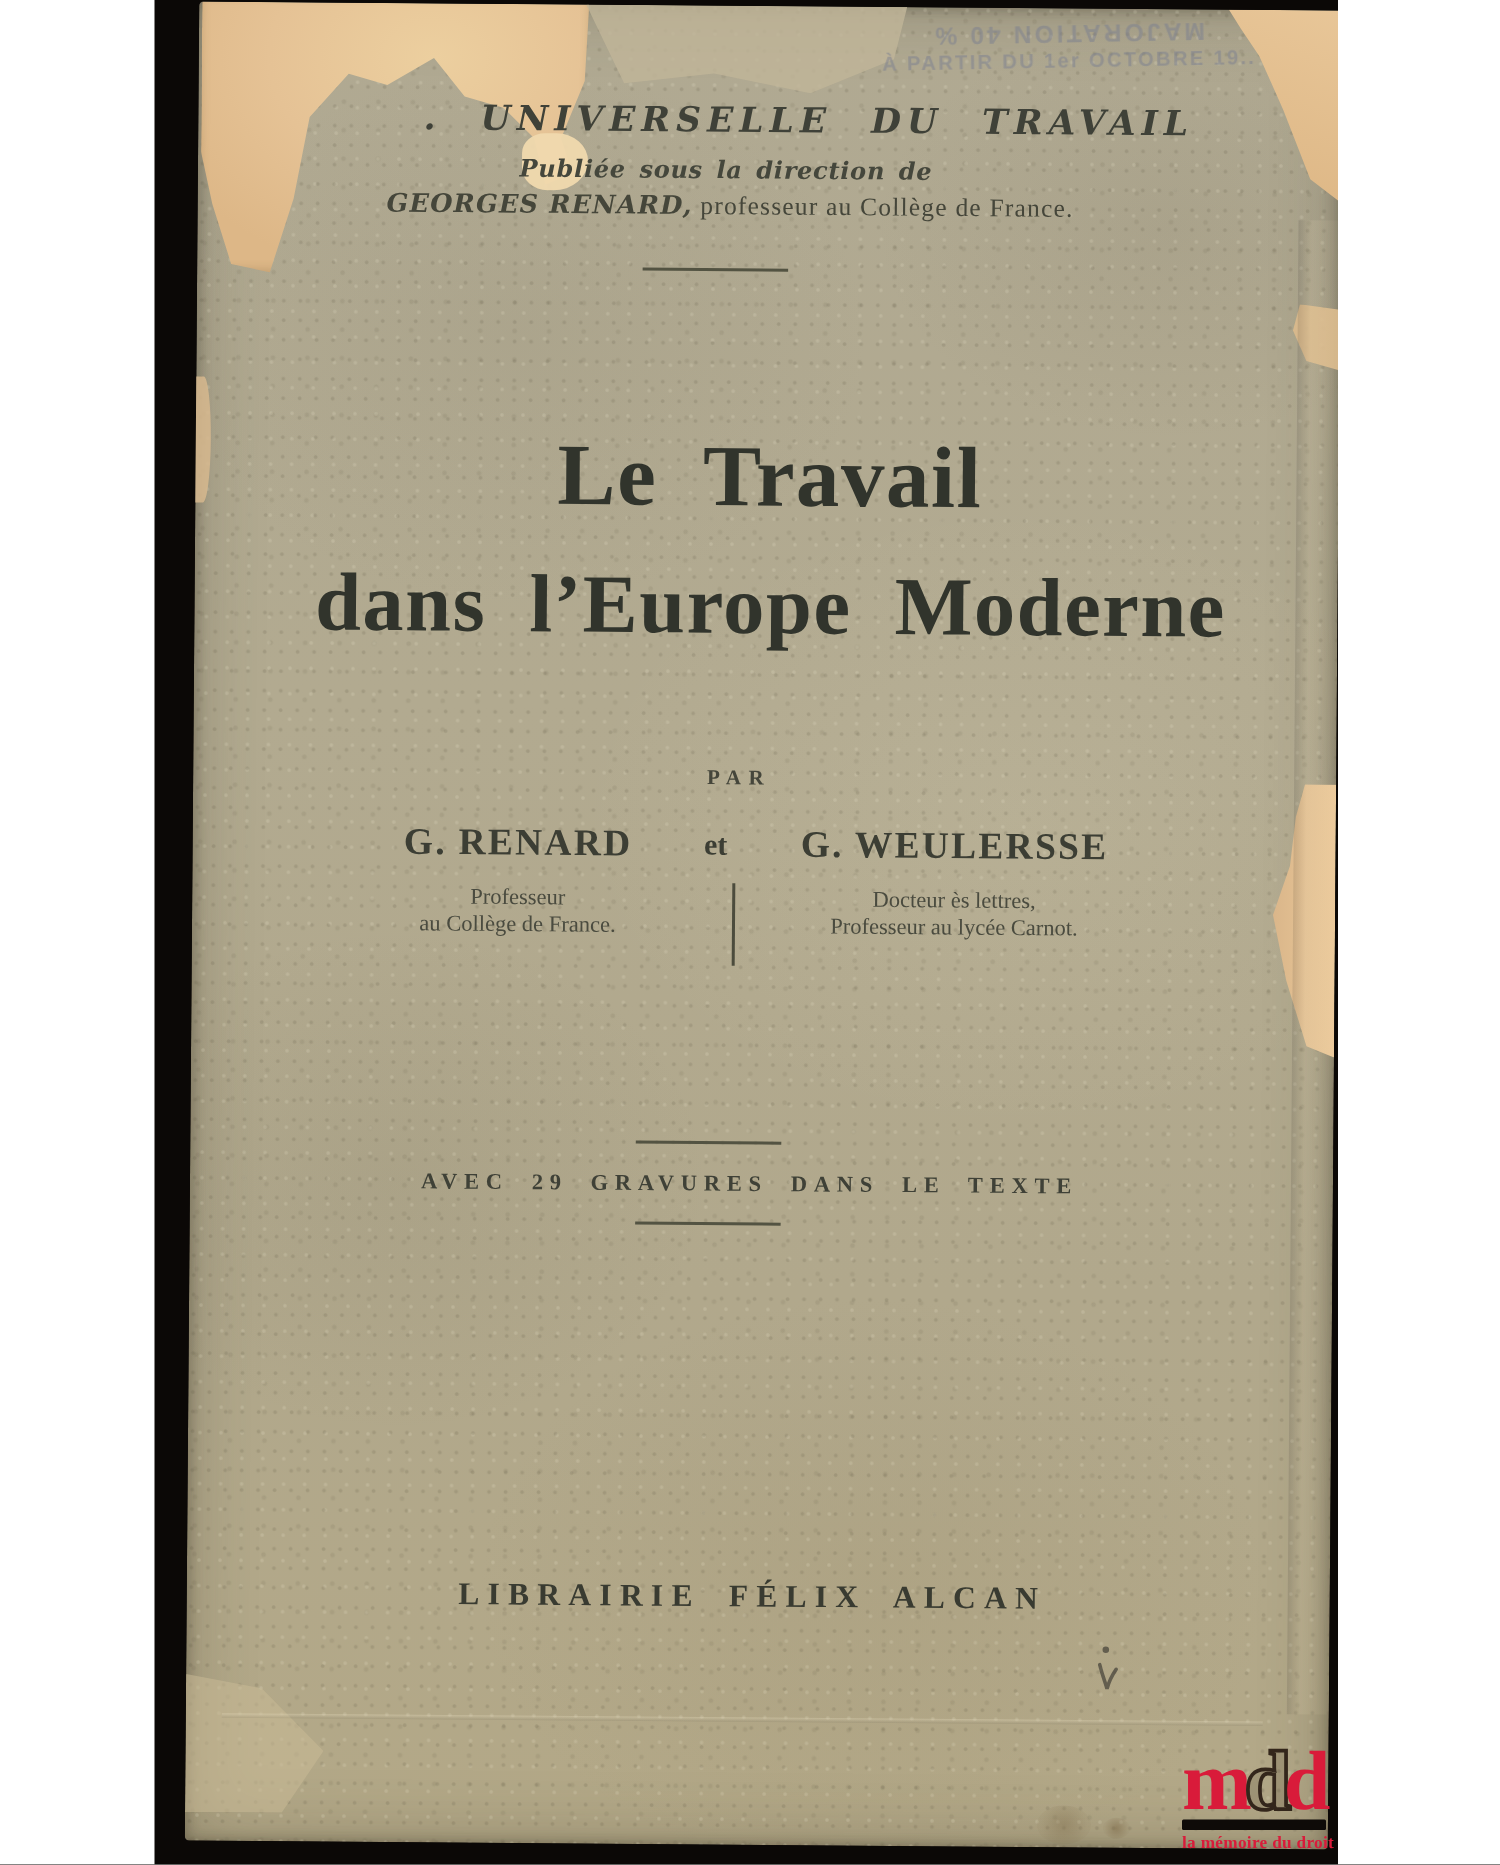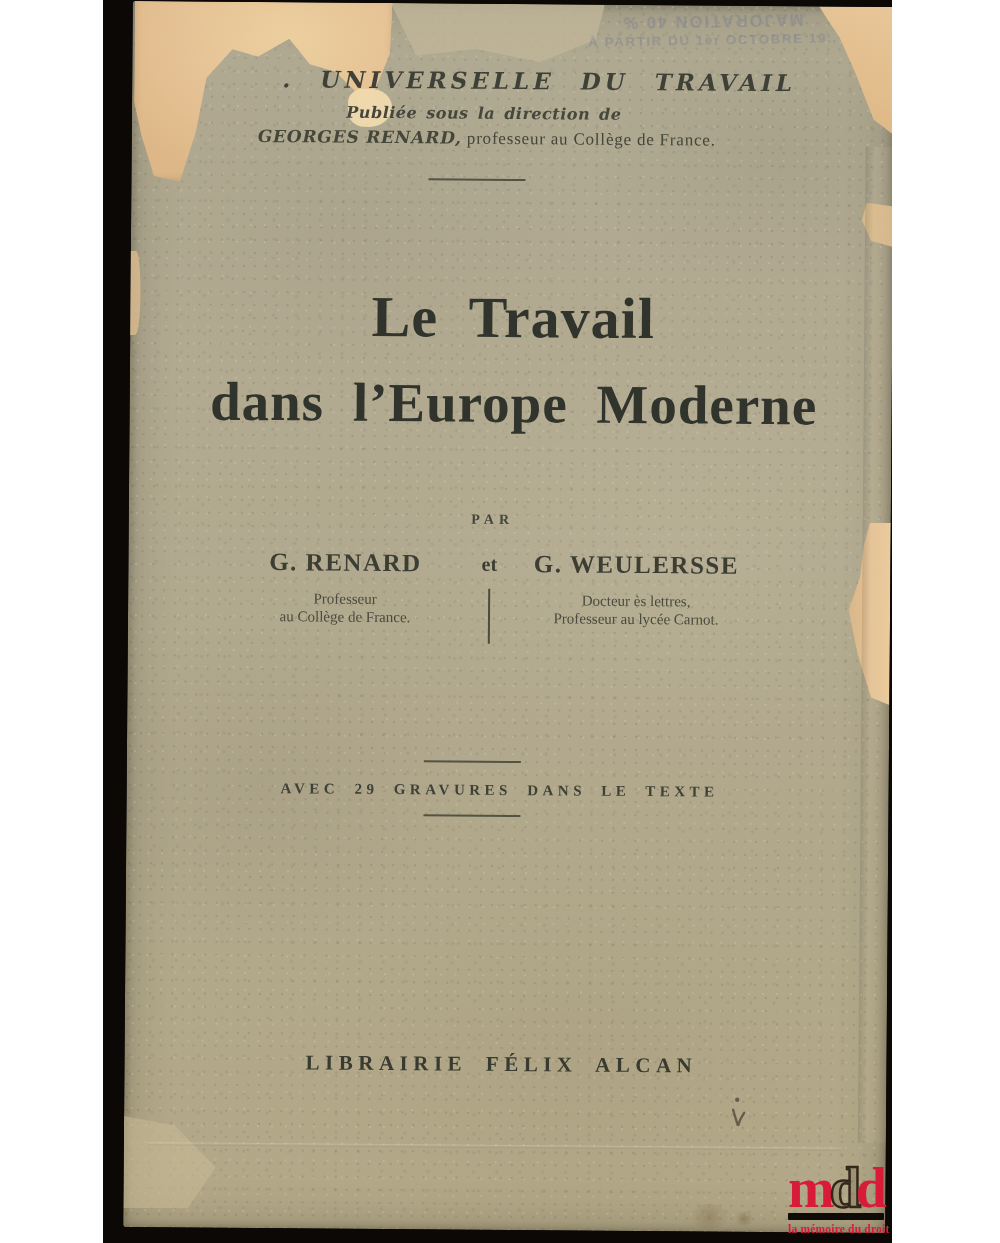--- a/index.html
+++ b/index.html
@@ -83,21 +83,21 @@
     letter-spacing:1px;word-spacing:16px;transform:translateX(2px);}
   .title2{top:368px;font:700 55px "Liberation Serif", serif;color:#31342c;
     letter-spacing:1px;word-spacing:14px;transform:translateX(3px);}
   .par{top:508px;font:600 14px "Liberation Serif", serif;letter-spacing:5px;
     transform:translateX(-17px);color:#45463b;}
   .author{position:absolute;top:546px;width:280px;text-align:center;color:#3c3e34;}
   .author .aname{font:700 25px "Liberation Serif", serif;letter-spacing:1.5px;}
   .author .adesc{margin-top:13px;font:400 15px "Liberation Serif", serif;line-height:18px;color:#4a4b3f;}
   .author-left{left:77px;}
   .author-right{left:368px;}
-  .author-et{position:absolute;left:341px;width:40px;top:549px;text-align:center;
+  .author-et{position:absolute;left:341px;width:40px;top:549px;text-align:left;
     font:700 20px "Liberation Serif", serif;color:#3c3e34;}
   .vline{position:absolute;left:360px;top:585px;width:2px;height:55px;background:#4c4c3d;}
   .avec{top:778px;font:600 15px "Liberation Serif", serif;letter-spacing:4.5px;
     word-spacing:7px;transform:translateX(-8px);color:#3f4137;}
   .publisher{top:1048px;font:700 21px "Liberation Serif", serif;letter-spacing:5.5px;
     word-spacing:8px;transform:translateX(-4px);color:#393b31;}
   
   .mark{position:absolute;left:604px;top:1090px;opacity:.75;}
   
   .stamp{position:absolute;left:450px;top:6px;width:260px;text-align:center;

